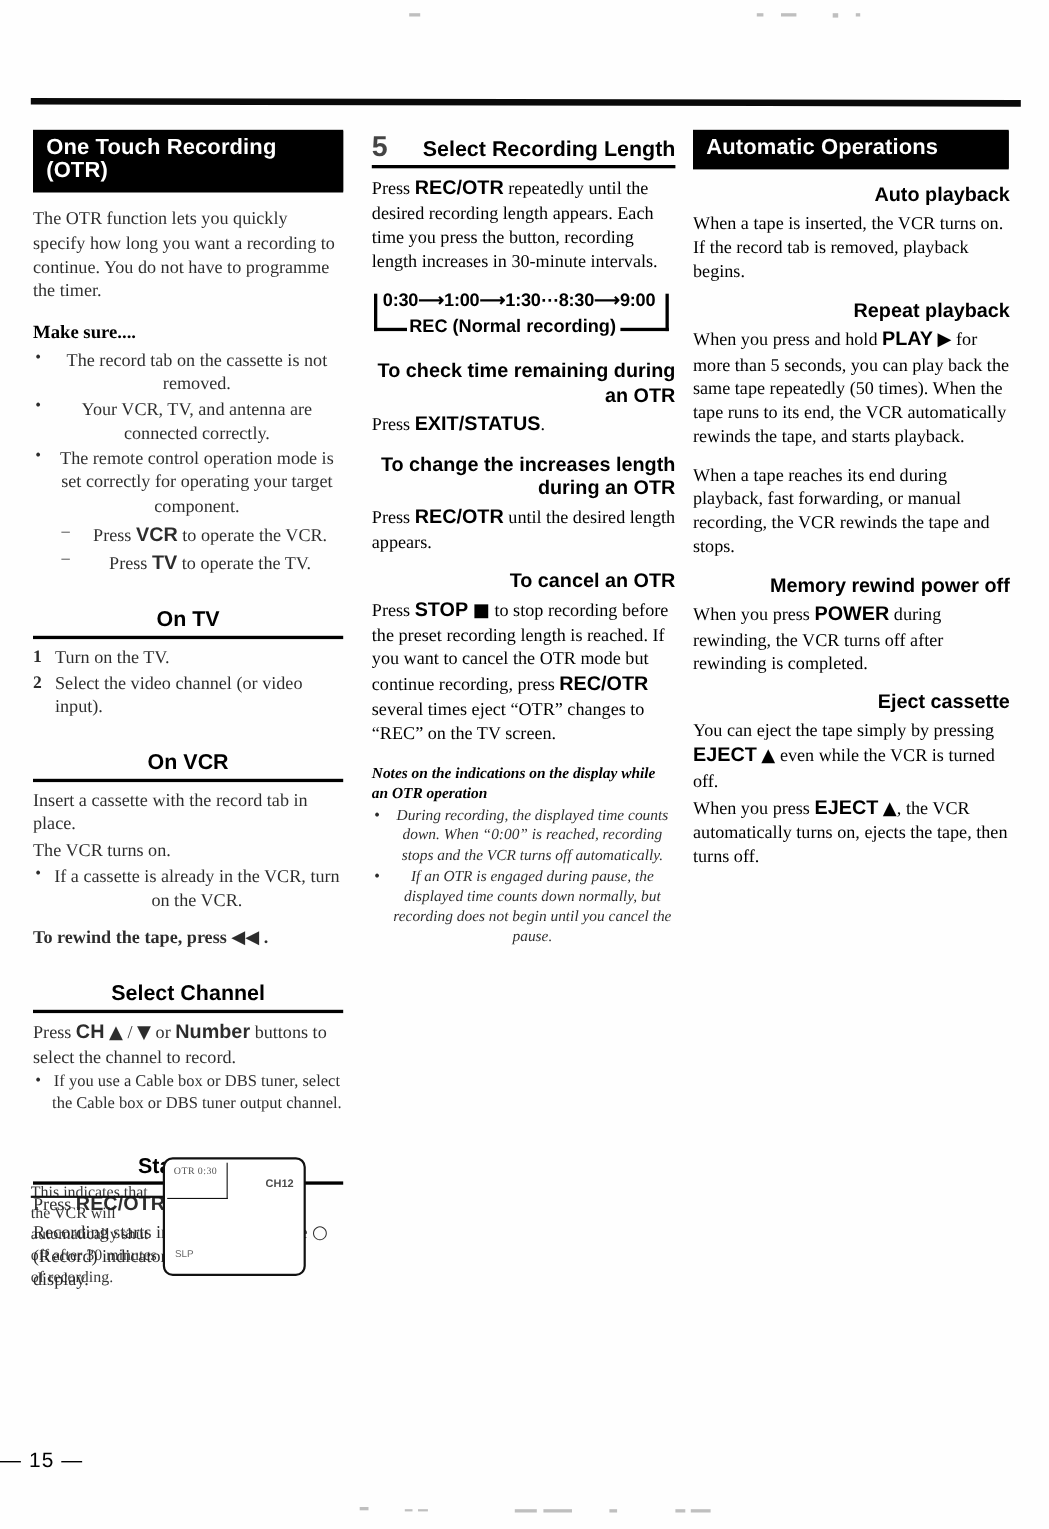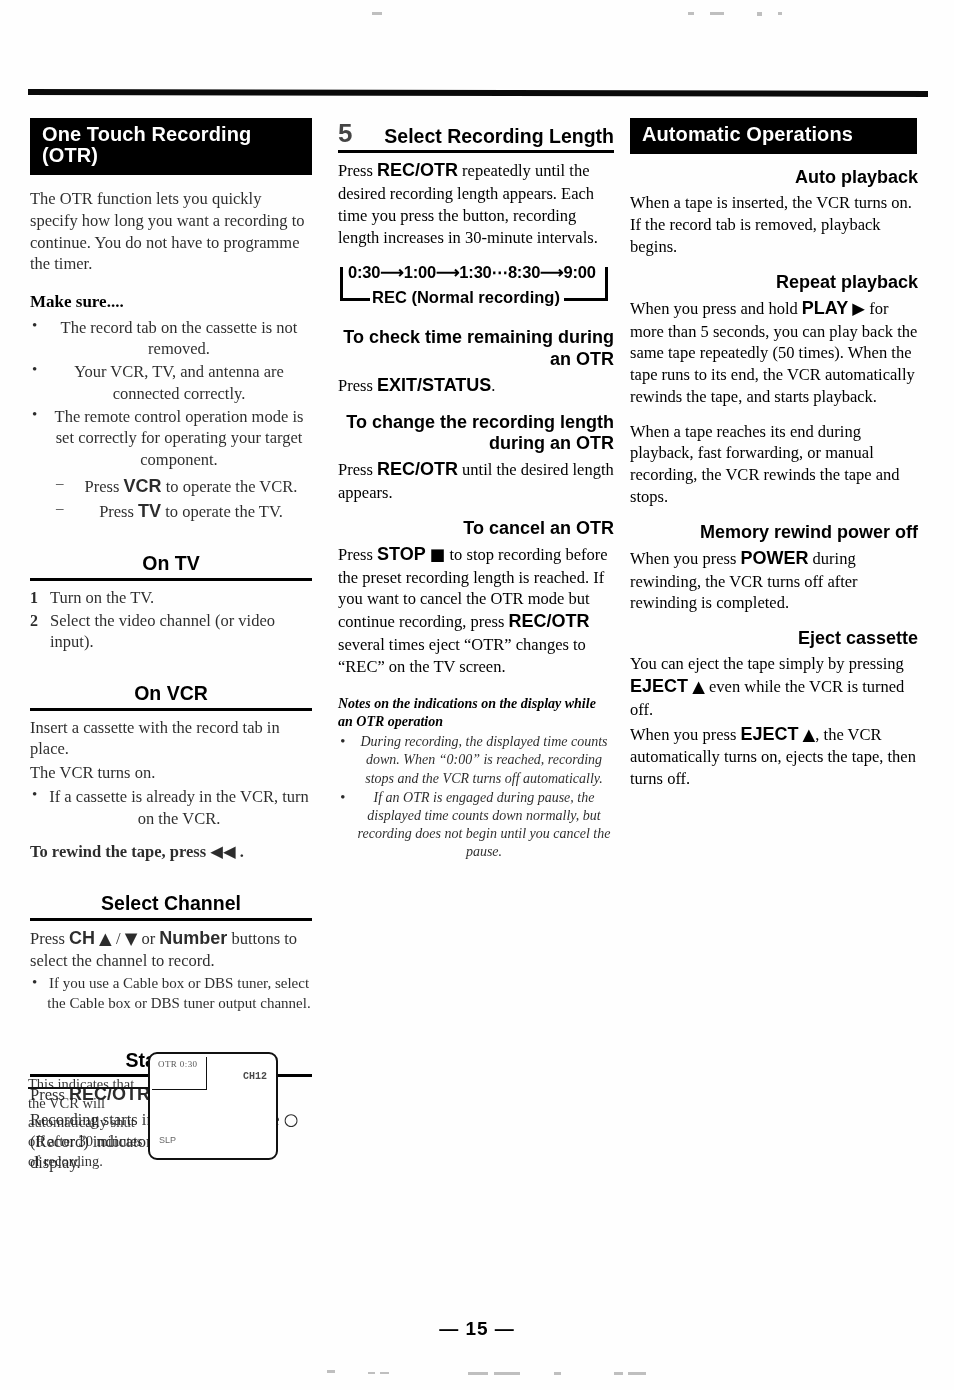--- a/index.html
+++ b/index.html
@@ -250,21 +250,21 @@
     left: 8px; top: 5px;
     font-family: Liberation Serif, serif;
     font-size: 9px;
     letter-spacing: .4px;
     color: #2a2a2a;
     opacity: .8;
   }
   .disp-ch {
     position: absolute;
     right: 9px; top: 17px;
-    font-family: Liberation Mono, monospace;
+    font-family: Liberation Sans, sans-serif;
     font-size: 10px;
     font-weight: bold;
     color: #2a2a2a;
     opacity: .85;
   }
   .disp-slp {
     position: absolute;
     left: 9px; bottom: 13px;
     font-family: "Liberation Sans", sans-serif;
     font-size: 9px;
@@ -296,23 +296,23 @@
     color: #1d1d1d;
     opacity: .9;
   }
 
   
   .footer {
     position: absolute;
     left: 0;
     top: 1318px;
     width: 954px;
-    text-align: center;
-    font-family: "Liberation Sans", sans-serif;
-    font-weight: bold;
+    text-align: left;
+    font-family: "Liberation Sans", sans-serif;
+    font-weight: normal;
     font-size: 19px;
     letter-spacing: 1px;
   }
 
   .sym { font-family: "DejaVu Sans", sans-serif; }
 </style>
 </head>
 <body>
 
 <div class="page">
@@ -393,21 +393,21 @@
       <div class="brk-l-bot"></div>
       <div class="brk-r"></div>
       <div class="brk-r-bot"></div>
       <div class="row1">0:30⟶1:00⟶1:30⋯8:30⟶9:00</div>
       <div class="row2">REC (Normal recording)</div>
     </div>
 
     <div class="subhead">To check time remaining during an OTR</div>
     <p class="para"><span>Press </span><span class="kbig">EXIT/STATUS</span><span>.</span></p>
 
-    <div class="subhead">To change the recording length during an OTR</div>
+    <div class="subhead">To change the increases length during an OTR</div>
     <p class="para"><span>Press </span><span class="kbig">REC/OTR</span><span> until the desired length appears.</span></p>
 
     <div class="subhead">To cancel an OTR</div>
     <p class="para"><span>Press </span><span class="kbig">STOP</span> <span class="sym">■</span><span> to stop recording before the preset recording length is reached. If you want to cancel the OTR mode but continue recording, press </span><span class="kbig">REC/OTR</span><span> several times eject “OTR” changes to “REC” on the TV screen.</span></p>
 
     <div class="notes-title">Notes on the indications on the display while an OTR operation</div>
     <ul class="notes">
       <li>During recording, the displayed time counts down. When “0:00” is reached, recording stops and the VCR turns off automatically.</li>
       <li>If an OTR is engaged during pause, the displayed time counts down normally, but recording does not begin until you cancel the pause.</li>
     </ul>

